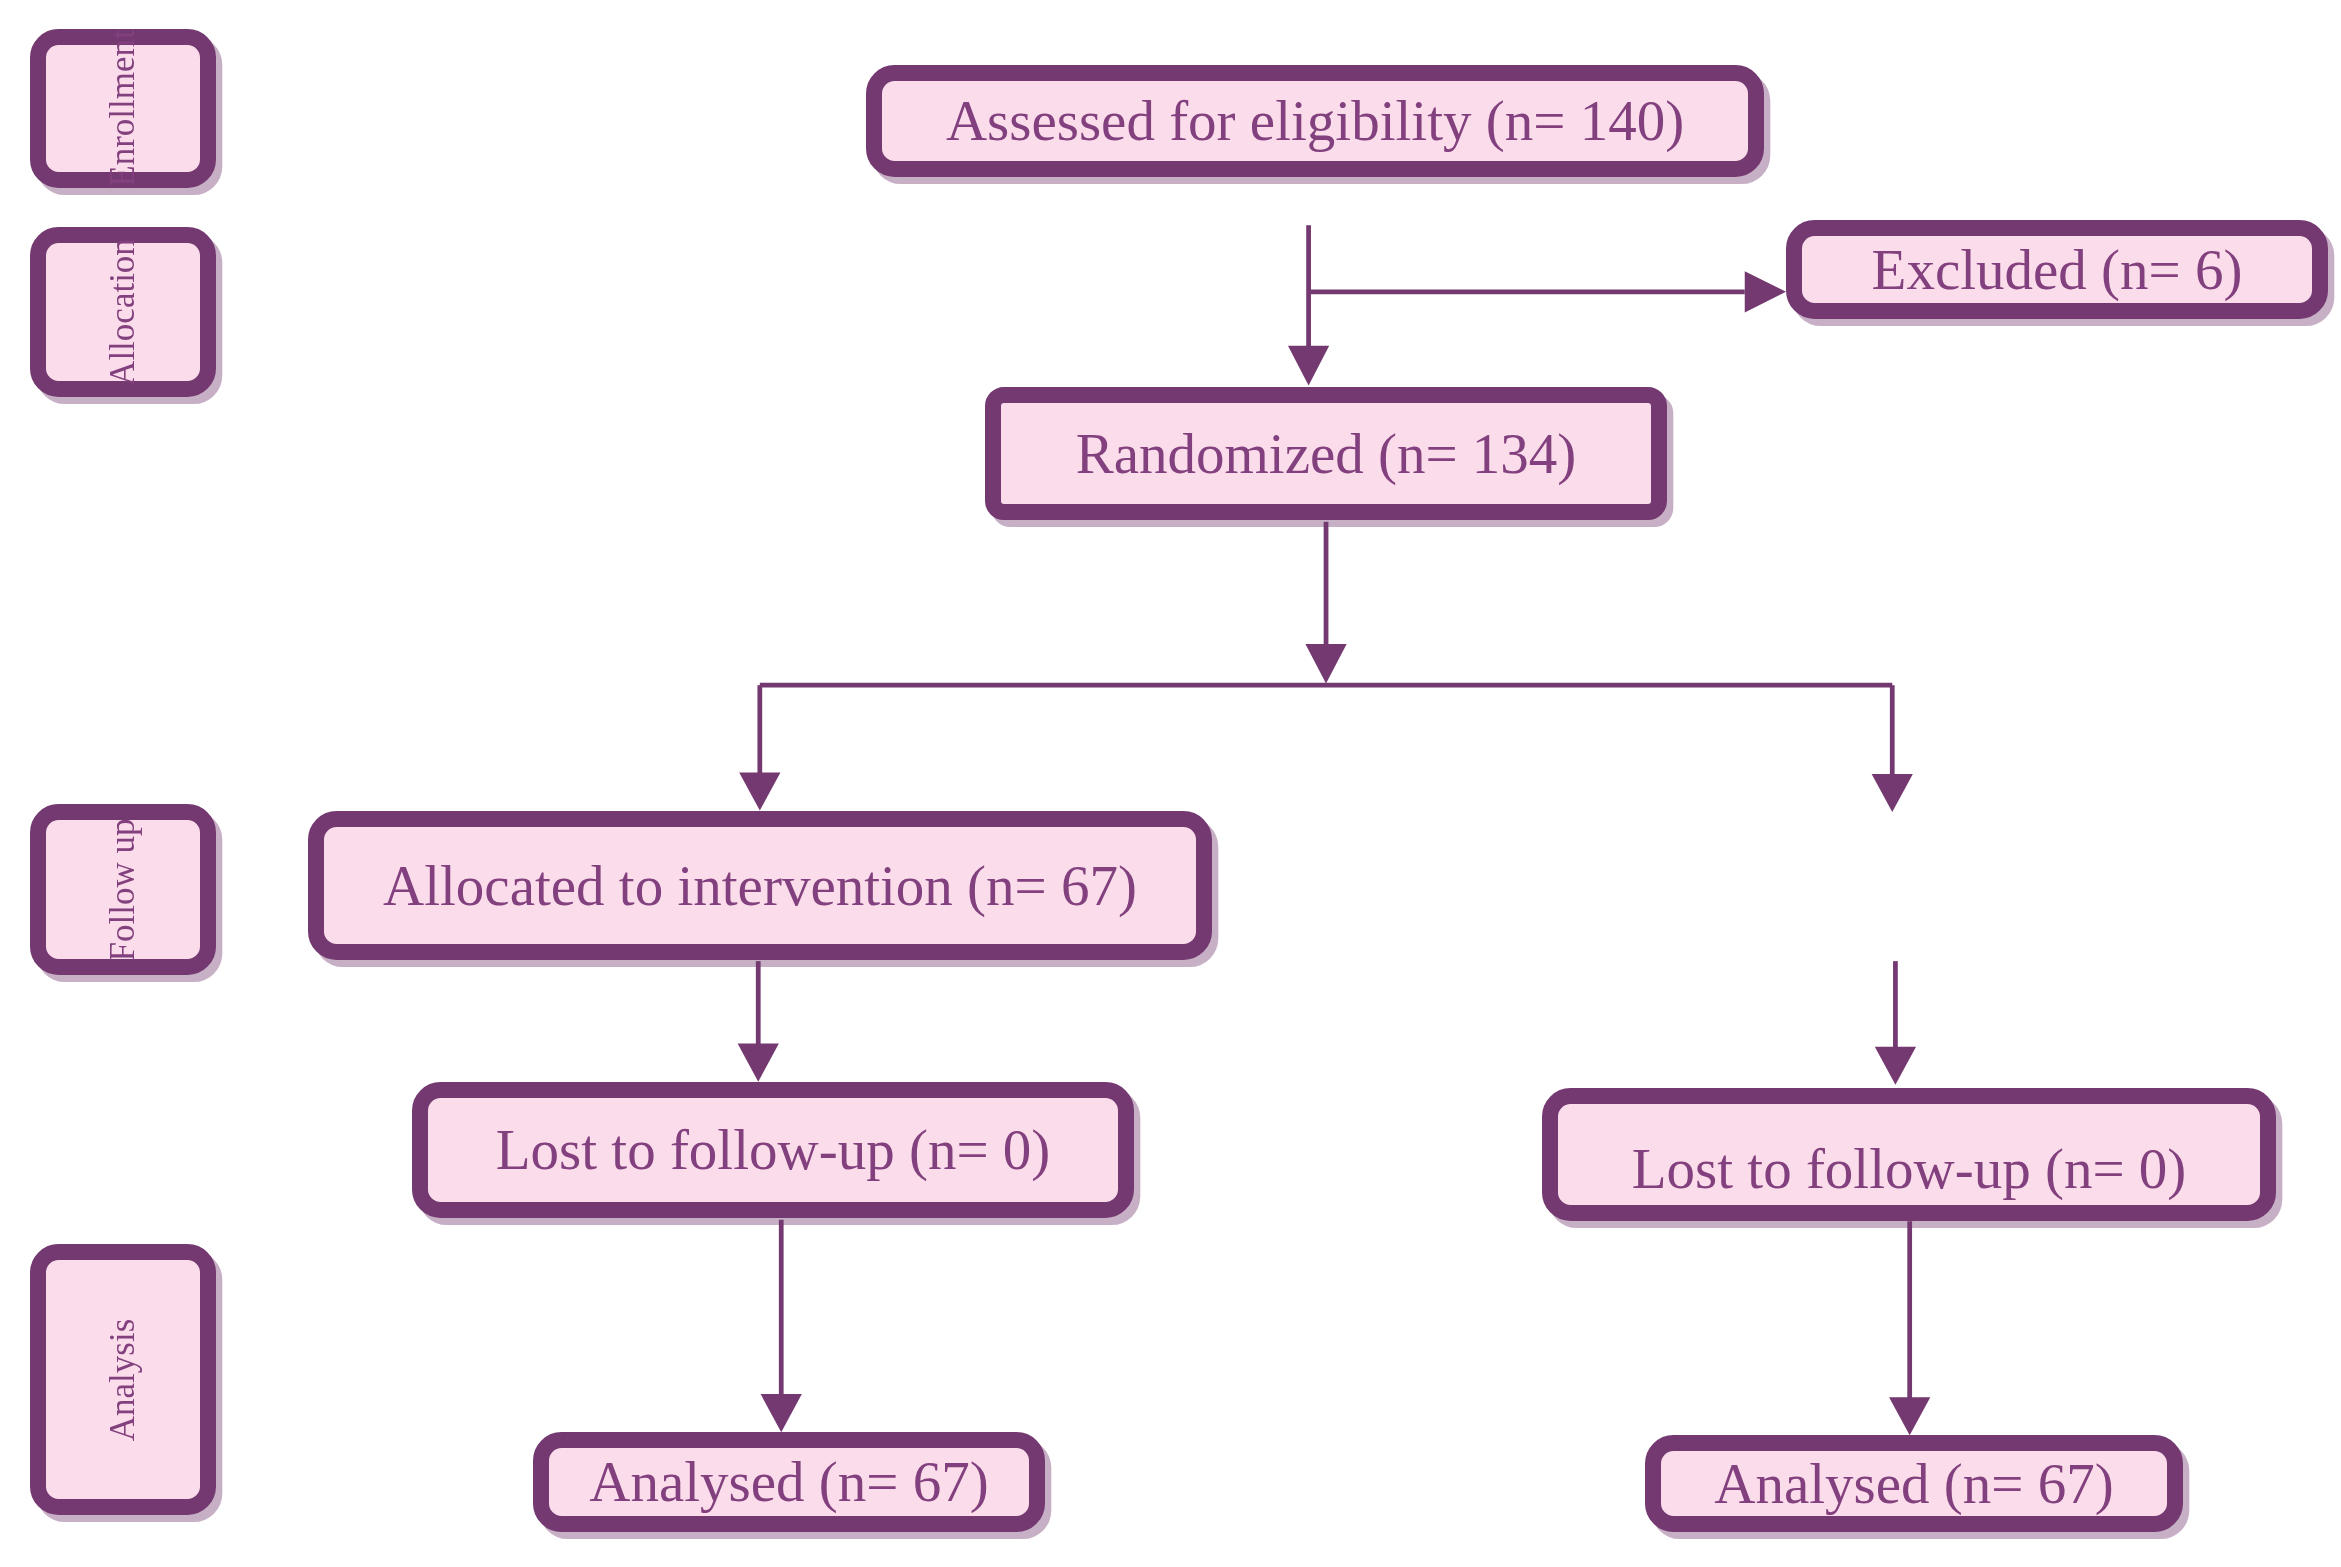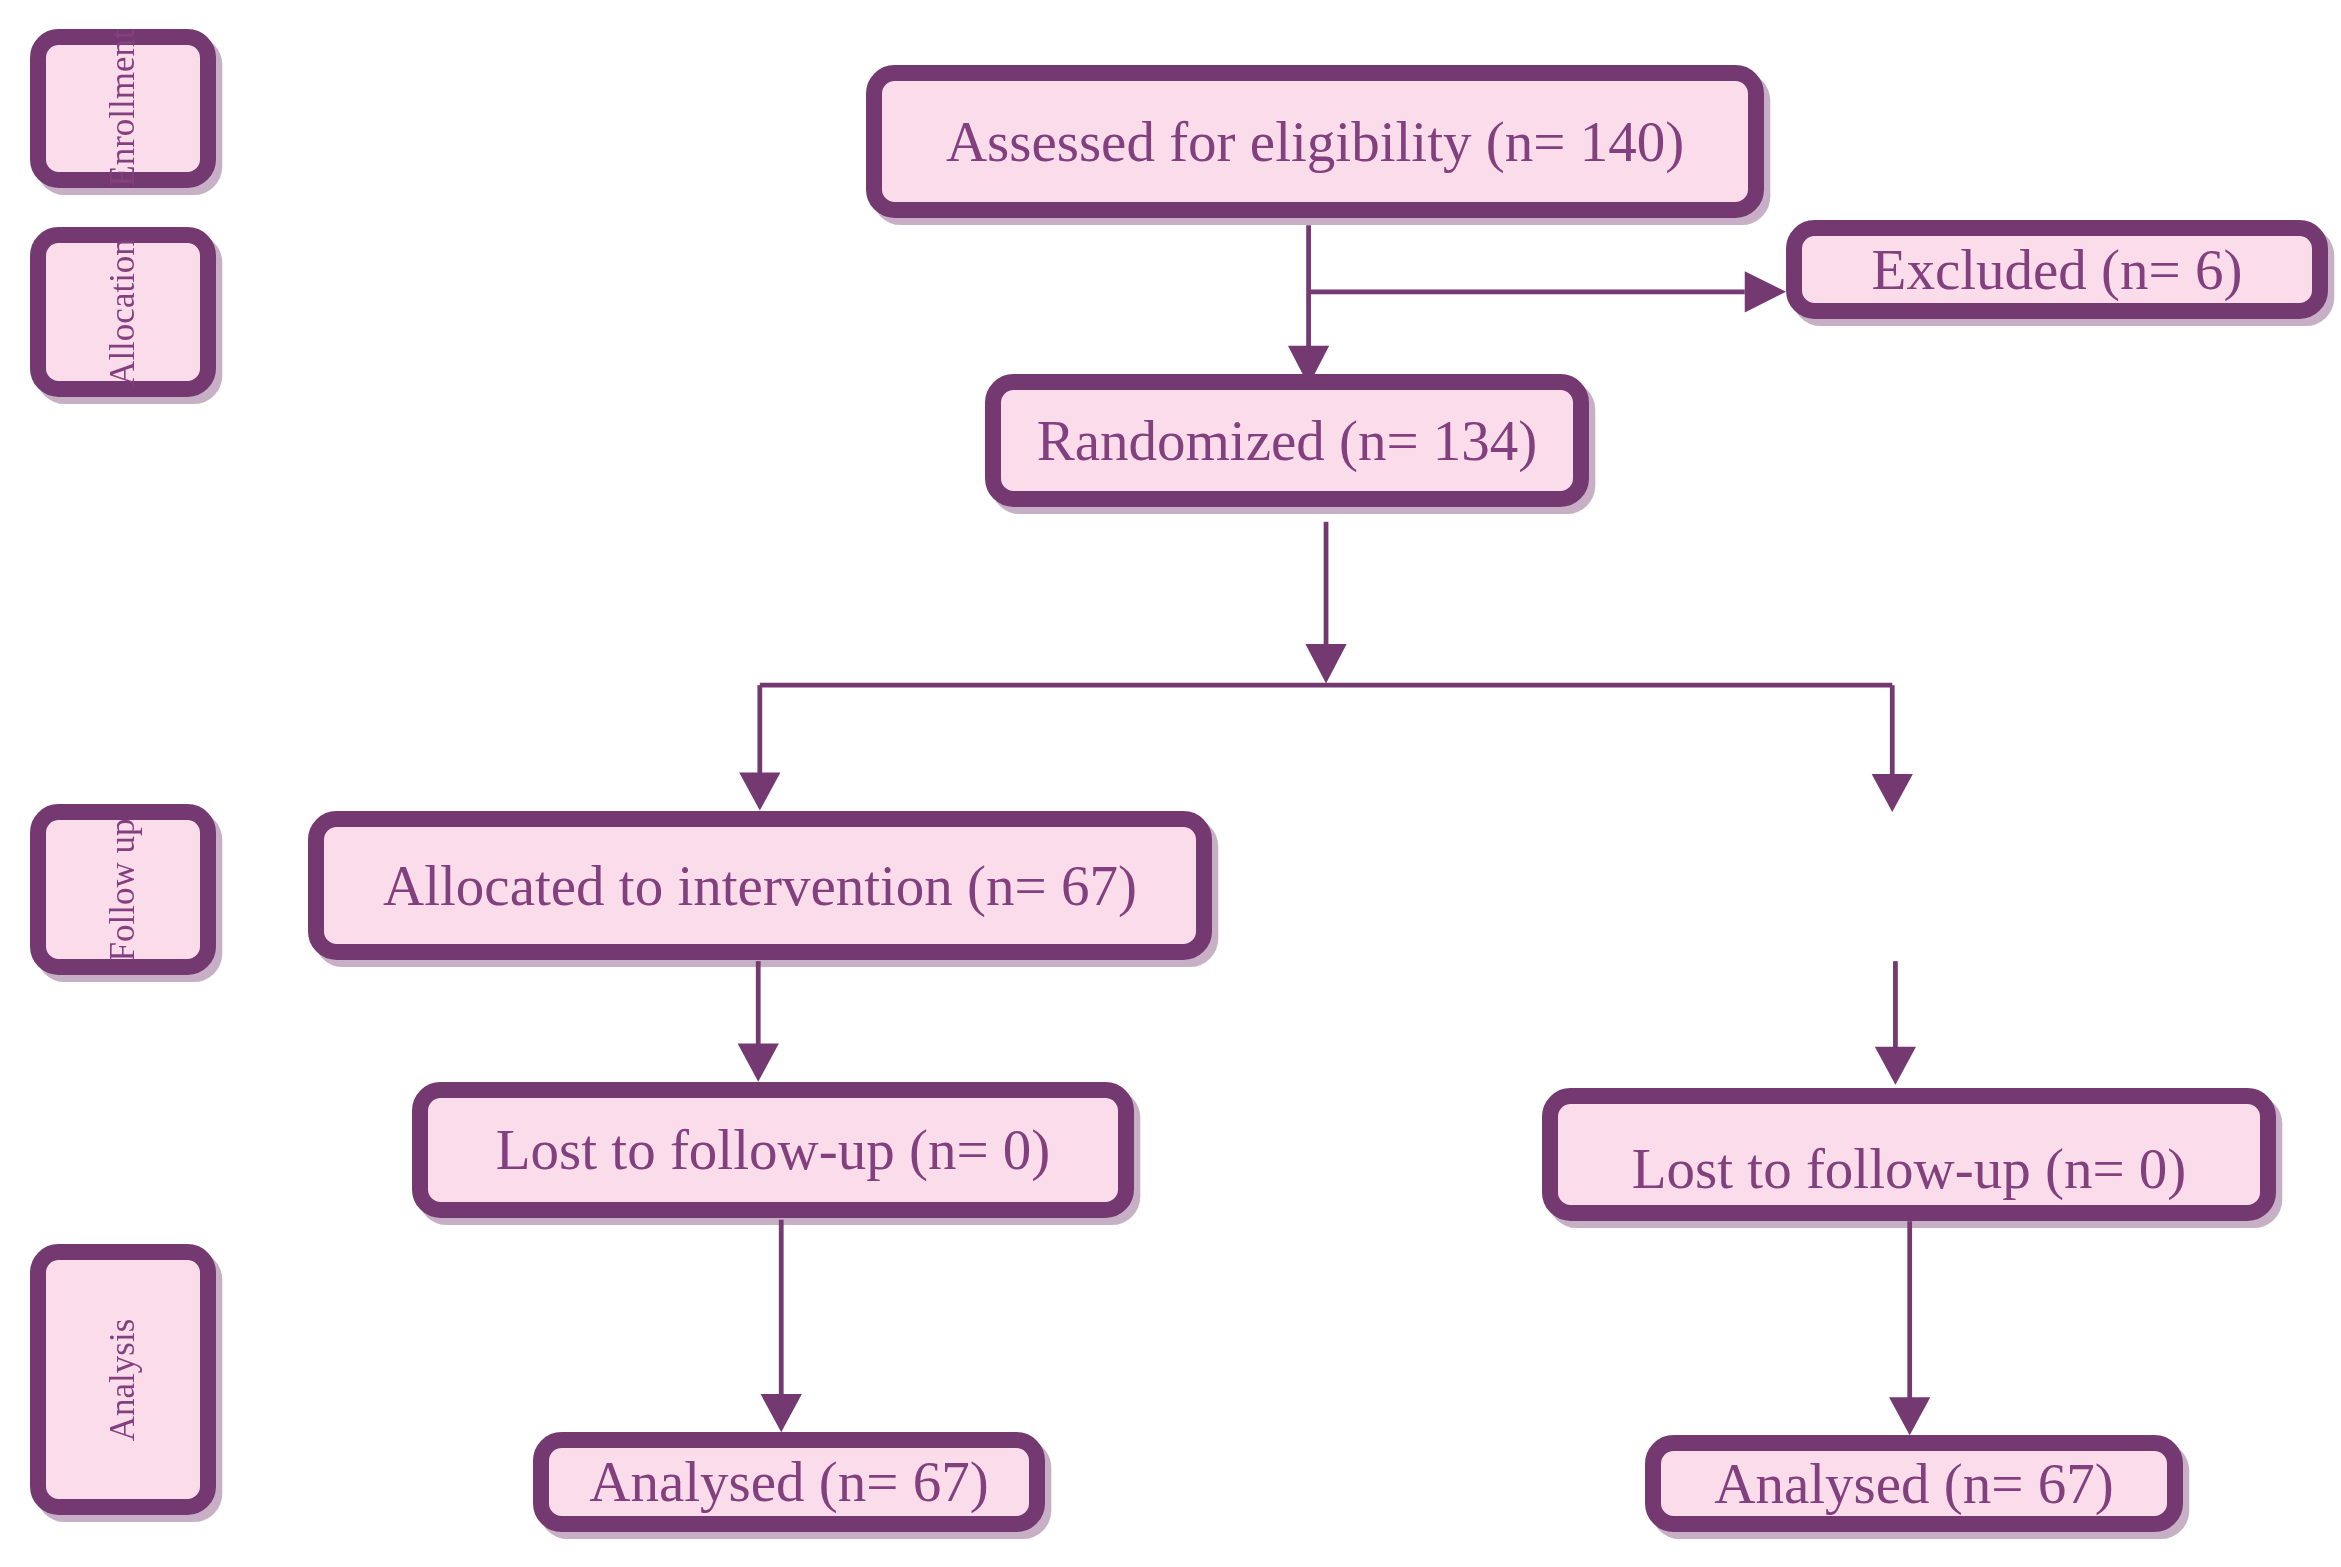--- a/index.html
+++ b/index.html
@@ -96,29 +96,29 @@
   <div class="box stage" style="left:30px; top:227px; width:186px; height:170px;">
     <span class="vtext">Allocation</span>
   </div>
   <div class="box stage" style="left:30px; top:804px; width:186px; height:171px;">
     <span class="vtext">Follow up</span>
   </div>
   <div class="box stage" style="left:30px; top:1244px; width:186px; height:271px;">
     <span class="vtext">Analysis</span>
   </div>
 
-  <div class="box node" style="left:866px; top:65px; width:898px; height:153px;">
+  <div class="box node" style="left:866px; top:65px; width:898px; height:112px;">
     <span>Assessed for eligibility (n= 140)</span>
   </div>
 
   <div class="box node" style="left:1786px; top:220px; width:542px; height:99px;">
     <span>Excluded (n= 6)</span>
   </div>
 
-  <div class="box node" style="left:985px; top:374px; width:604px; height:133px;">
+  <div class="box node" style="left:985px; top:387px; width:682px; height:133px;border-radius:19px;">
     <span>Randomized (n= 134)</span>
   </div>
 
   <div class="box node" style="left:308px; top:811px; width:904px; height:149px;">
     <span>Allocated to intervention (n= 67)</span>
   </div>
 
 
   <div class="box node" style="left:412px; top:1082px; width:722px; height:136px;">
     <span>Lost to follow-up (n= 0)</span>

